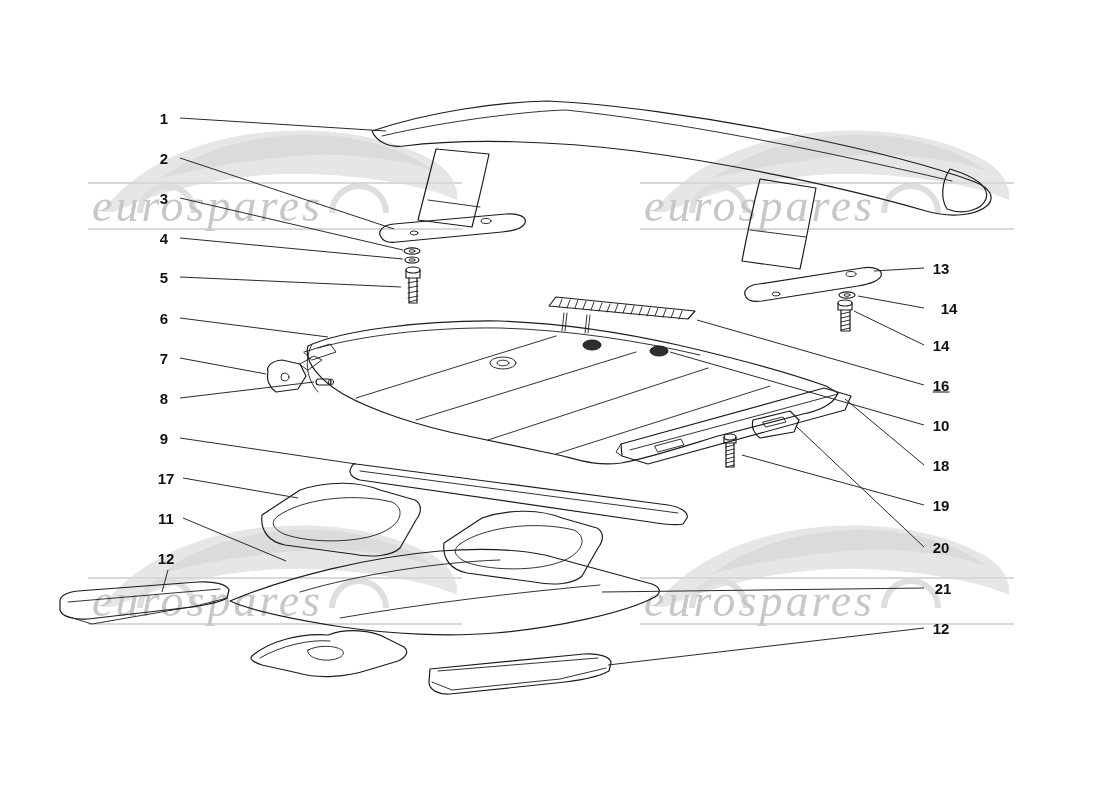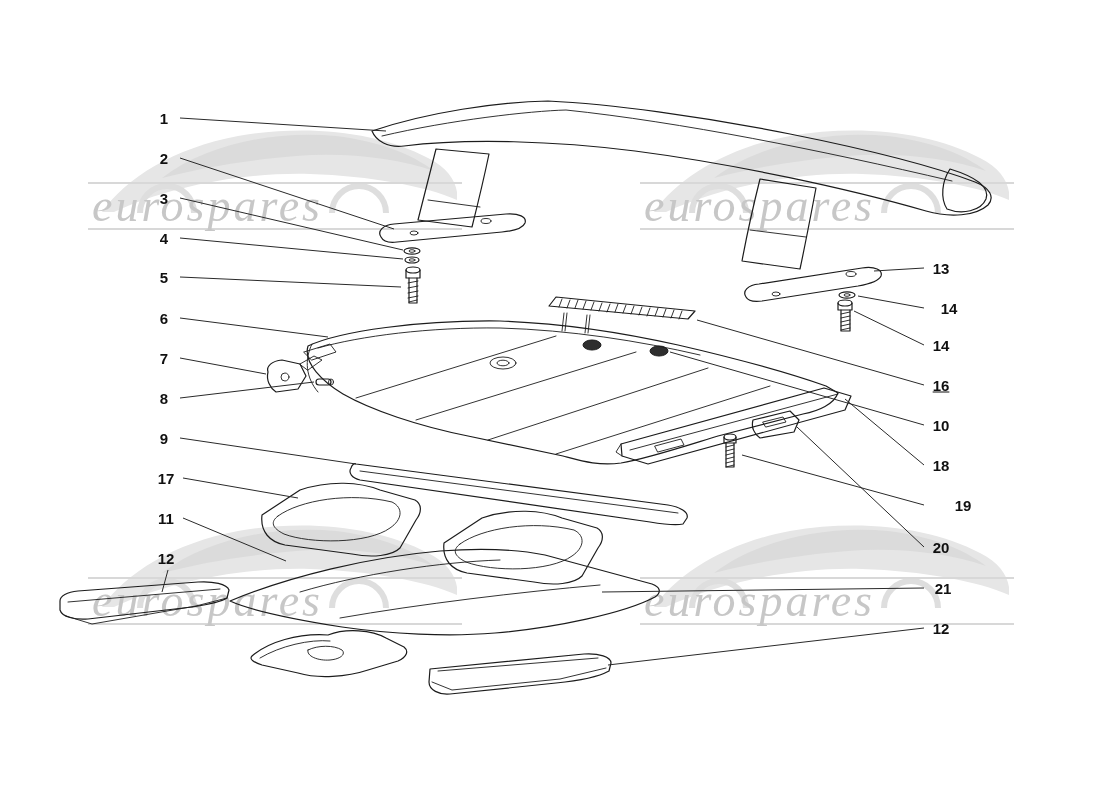--- a/index.html
+++ b/index.html
@@ -240,19 +240,19 @@
       <div class="callout" data-name="callout-9" style="left: 164px; top: 438px;">9</div>
       <div class="callout" data-name="callout-10" style="left: 166px; top: 478px;">17</div>
       <div class="callout" data-name="callout-11" style="left: 166px; top: 518px;">11</div>
       <div class="callout" data-name="callout-12" style="left: 166px; top: 558px;">12</div>
       <div class="callout" data-name="callout-13" style="left: 941px; top: 268px;">13</div>
       <div class="callout" data-name="callout-14" style="left: 941px; top: 308px; margin-left: 8px;">14</div>
       <div class="callout" data-name="callout-15" style="left: 941px; top: 345px;">14</div>
       <div class="callout" data-name="callout-16" style="left: 941px; top: 385px; text-decoration: underline;">16</div>
       <div class="callout" data-name="callout-17" style="left: 941px; top: 425px;">10</div>
       <div class="callout" data-name="callout-18" style="left: 941px; top: 465px;">18</div>
-      <div class="callout" data-name="callout-19" style="left: 963px; top: 505px;">19</div>
+      <div class="callout" data-name="callout-19" style="left: 941px; top: 505px;">19</div>
       <div class="callout" data-name="callout-20" style="left: 941px; top: 547px; text-align: center;">20</div>
       <div class="callout" data-name="callout-21" style="left: 943px; top: 588px; text-align: right;">21</div>
       <div class="callout" data-name="callout-12" style="left: 941px; top: 628px;">12</div>
     </div>
 
 </div>
 
 </body></html>

